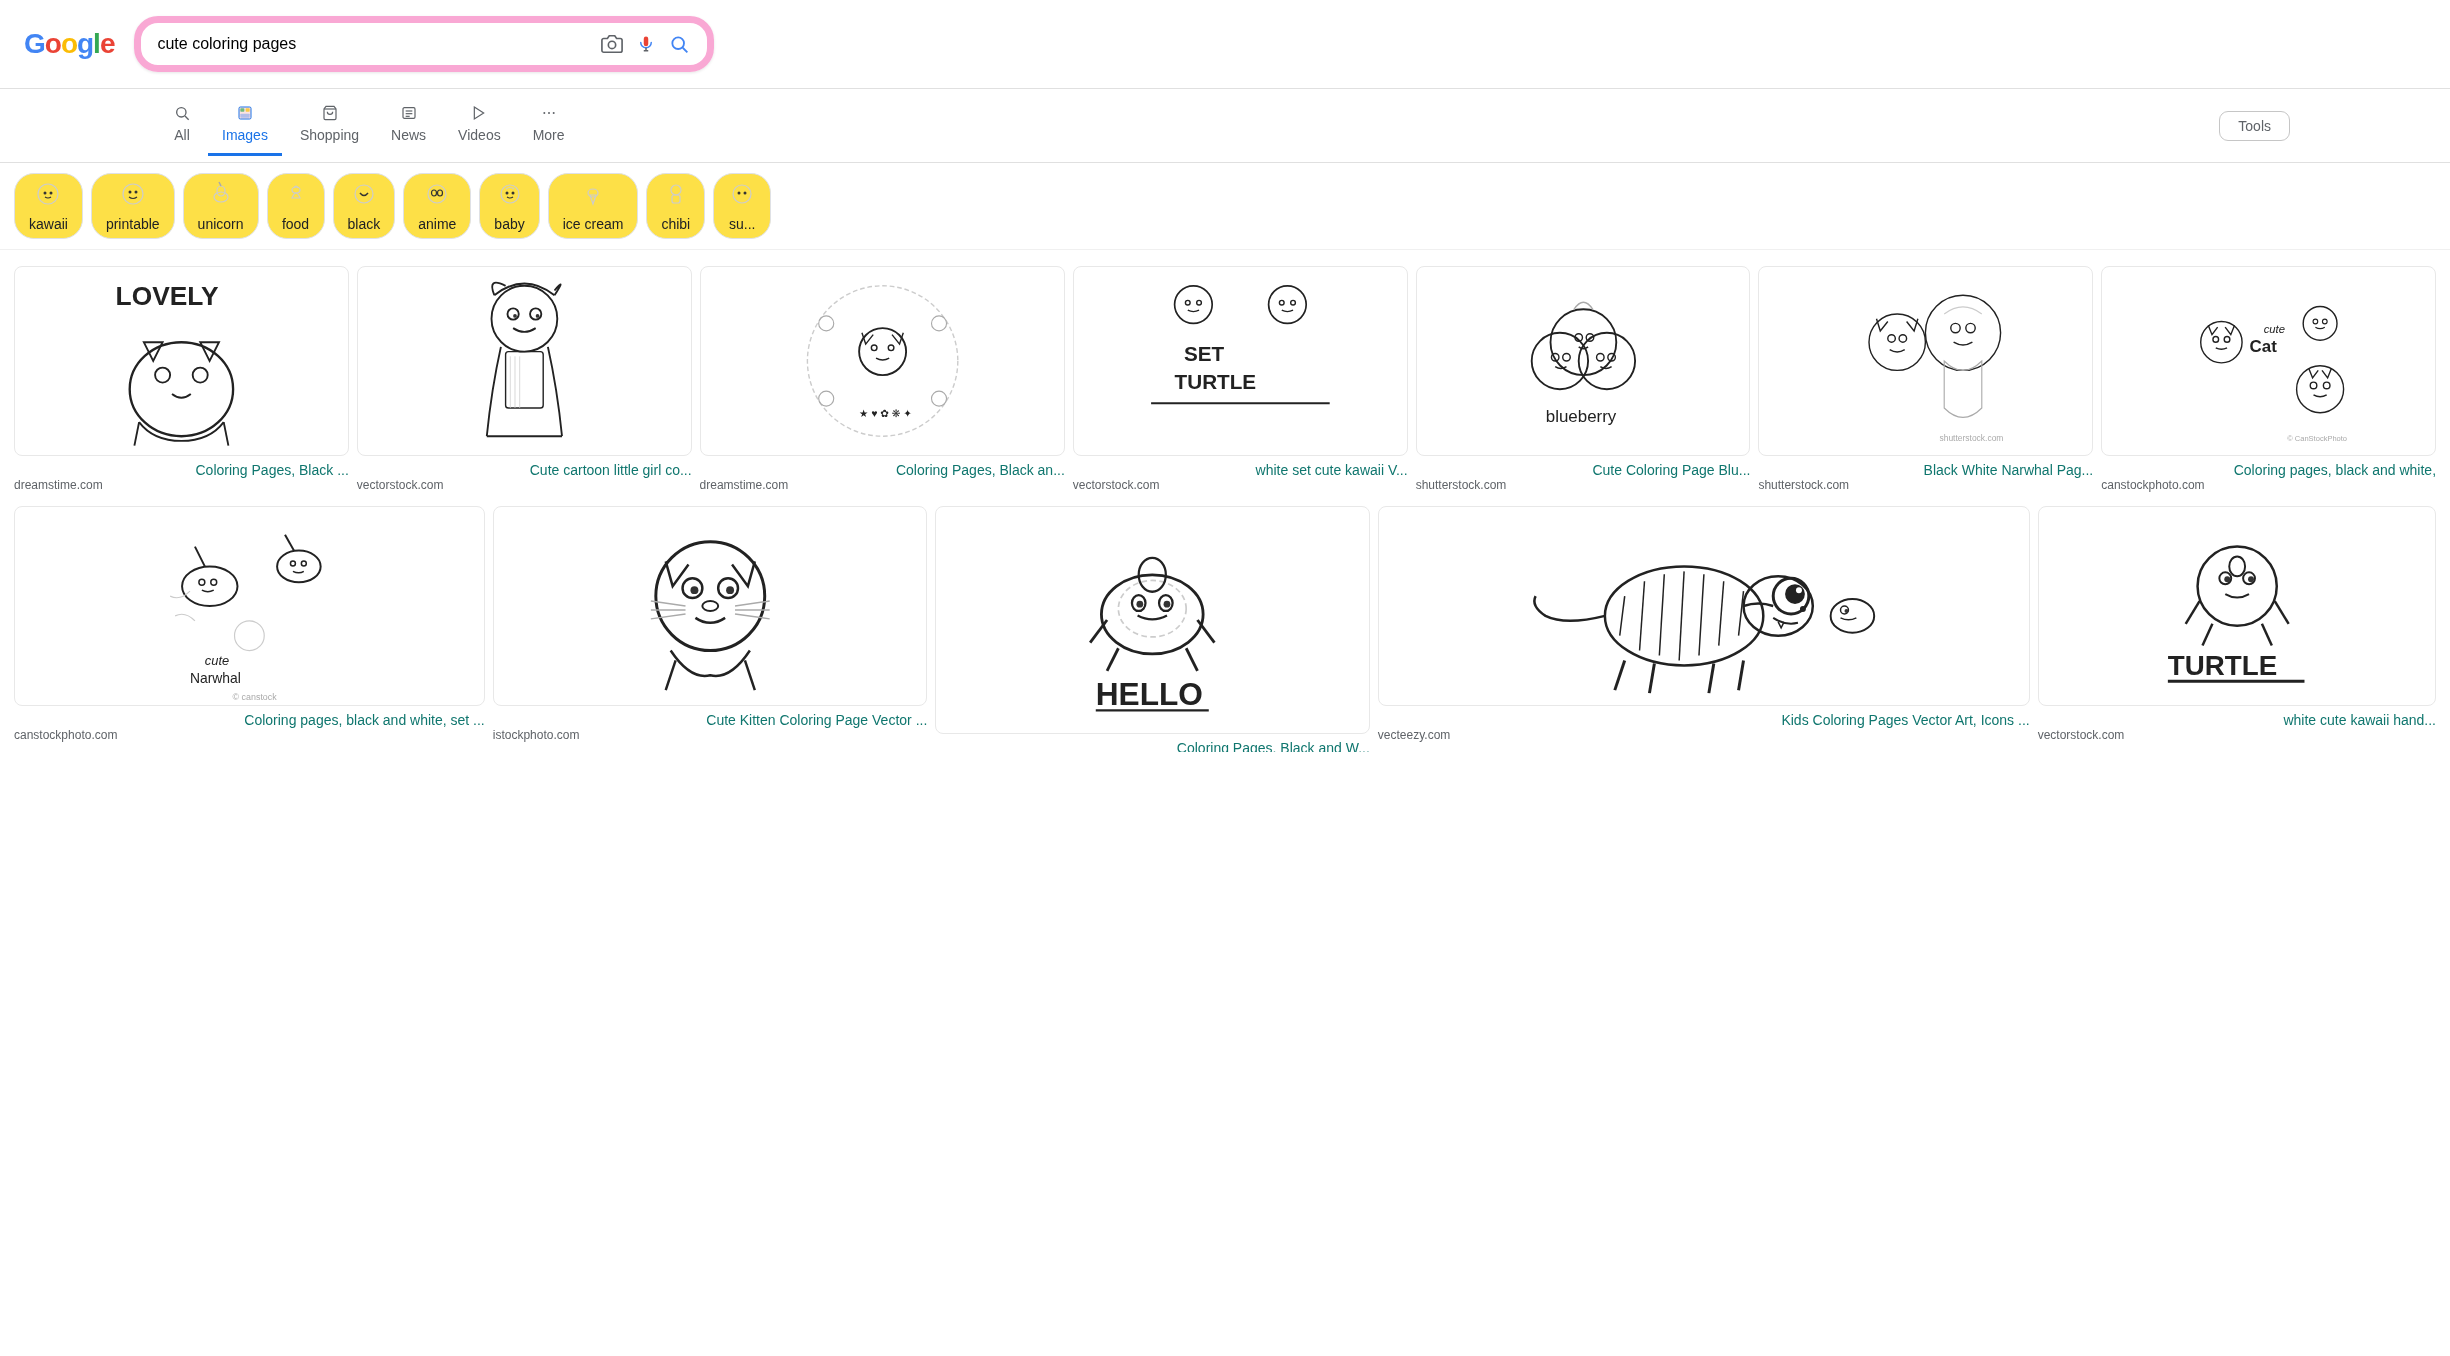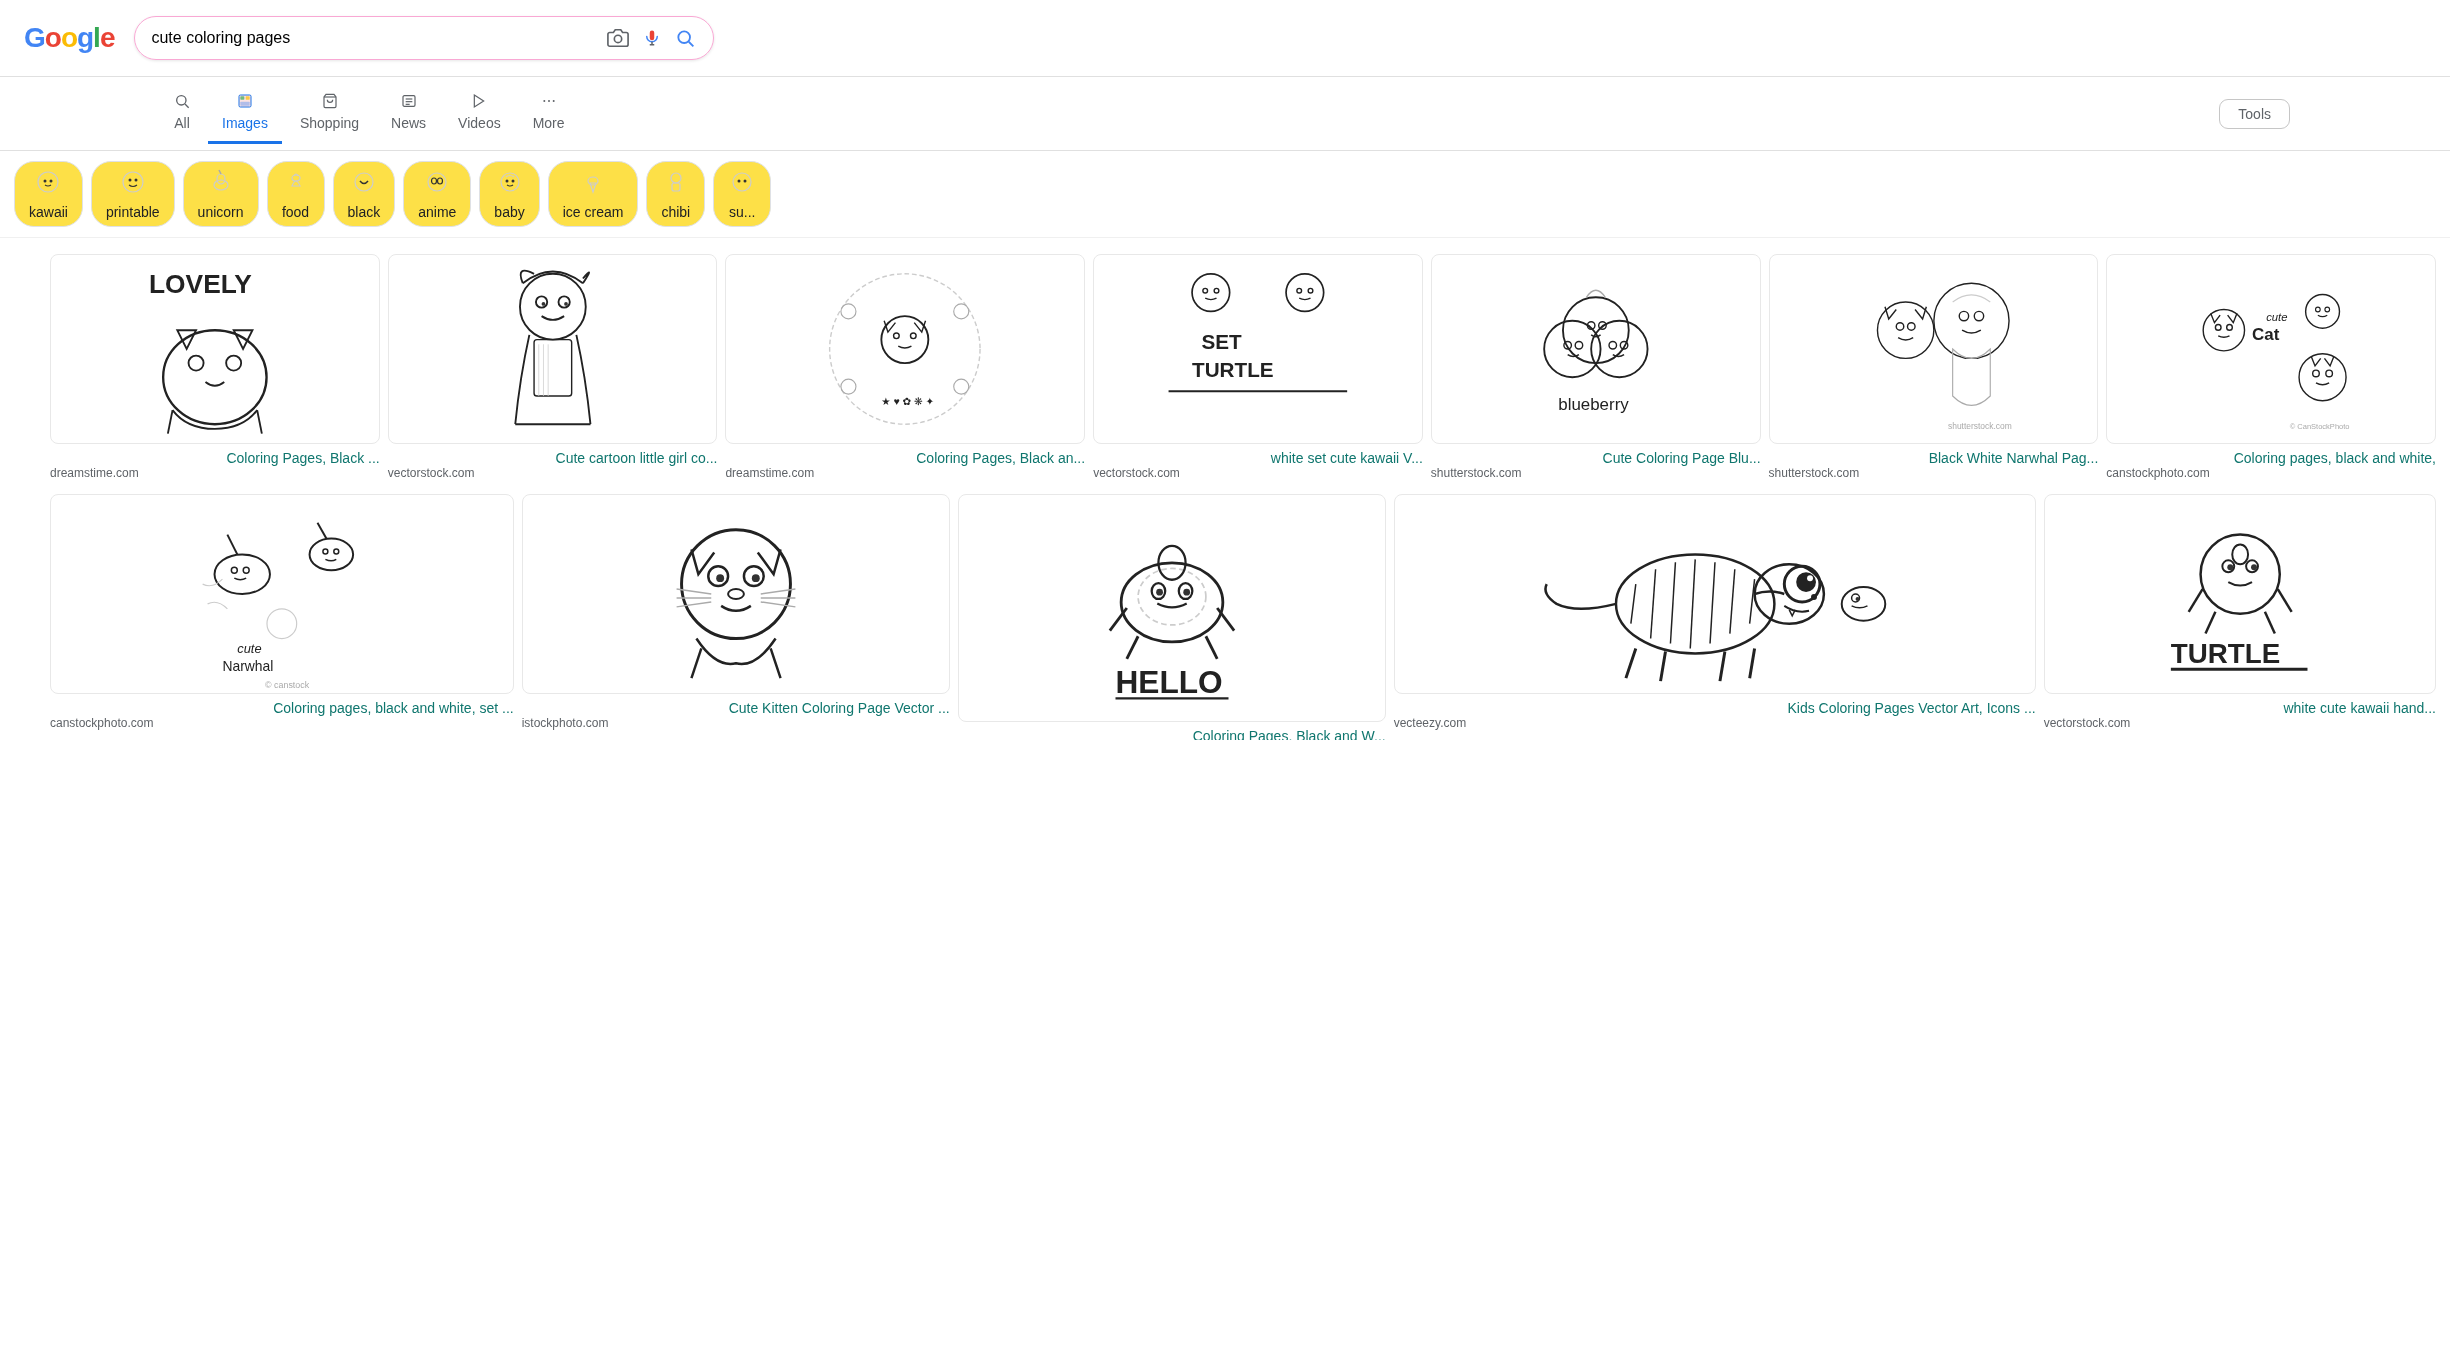--- a/index.html
+++ b/index.html
@@ -8,41 +8,41 @@
     
     .header { display: flex; align-items: center; padding: 16px 24px; gap: 20px; border-bottom: 1px solid #e0e0e0; }
     .logo { display: flex; align-items: center; font-size: 28px; font-weight: bold; letter-spacing: -1px; cursor: pointer; }
     .logo span:nth-child(1) { color: #4285F4; }
     .logo span:nth-child(2) { color: #EA4335; }
     .logo span:nth-child(3) { color: #FBBC05; }
     .logo span:nth-child(4) { color: #4285F4; }
     .logo span:nth-child(5) { color: #34A853; }
     .logo span:nth-child(6) { color: #EA4335; }
 
-    .search-bar { display: flex; align-items: center; border: 1px solid #f9a8d4; border-radius: 24px; padding: 8px 16px; width: 580px; gap: 10px; box-shadow: 0 1px 3px rgba(0,0,0,0.1); }
+    .search-bar { display: flex; align-items: center; border: 7px solid #f9a8d4; border-radius: 24px; padding: 8px 16px; width: 580px; gap: 10px; box-shadow: 0 1px 3px rgba(0,0,0,0.1); }
     .search-bar input { border: none; outline: none; font-size: 16px; flex: 1; background: transparent; }
     .search-icons { display: flex; align-items: center; gap: 10px; }
     .icon-btn { background: none; border: none; cursor: pointer; padding: 2px; display: flex; align-items: center; }
 
     
     .nav-tabs { display: flex; align-items: center; padding: 6px 160px; border-bottom: 1px solid #e0e0e0; gap: 4px; }
     .nav-tab { display: flex; align-items: center; gap: 6px; padding: 10px 14px; font-size: 14px; color: #5f6368; cursor: pointer; border-bottom: 3px solid transparent; text-decoration: none; flex-direction: column; }
     .nav-tab.active { color: #1a73e8; border-bottom: 3px solid #1a73e8; }
     .tools-btn { margin-left: auto; padding: 6px 18px; border: 1px solid #c6c6c6; border-radius: 9px; font-size: 14px; color: #5f6368; cursor: pointer; background: #fff; }
 
     
     .filter-row { display: flex; align-items: center; padding: 10px 14px; gap: 8px; overflow-x: auto; border-bottom: 1px solid #f0f0f0; }
     .filter-chip { display: flex; align-items: center; gap: 8px; padding: 6px 14px; border: 1px solid #dfe1e5; border-radius: 20px; font-size: 14px; color: #202124; cursor: pointer; white-space: nowrap; background: #fde047; flex-direction: column; }
     .chip-thumb { width: 28px; height: 28px; display: flex; align-items: center; justify-content: center; }
 
     
     .image-grid-section { padding: 16px 14px; }
     .image-row { display: flex; gap: 8px; margin-bottom: 20px; }
     .image-item { flex: 1; min-width: 0; cursor: pointer; }
-    .image-item:first-child { flex: 1.2; margin-left: 36px; }
+    .image-item:first-child { flex: 1.2; }
     .img-placeholder { background: #f5f5f5; border-radius: 8px; overflow: hidden; display: flex; align-items: center; justify-content: center; border: 1px solid #e8e8e8; }
     .img-placeholder svg { width: 100%; height: 100%; }
     .img-caption { font-size: 14px; color: #0f766e; margin-top: 6px; white-space: nowrap; overflow: hidden; text-overflow: ellipsis; text-align: right; }
     .img-source { font-size: 12px; color: #5f6368; }
 
     
     .coloring-img { background: white; }
 
     
     .camera-svg { width: 22px; height: 22px; }

